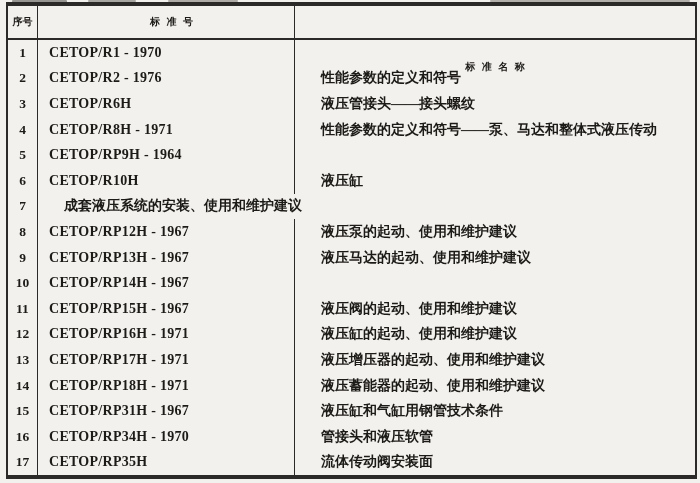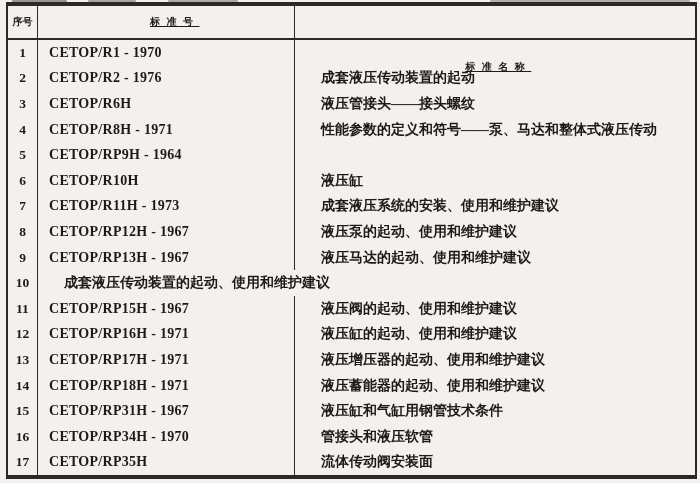--- a/index.html
+++ b/index.html
@@ -29,21 +29,21 @@
     border:2px solid var(--border);
     border-top-width:4px;border-bottom-width:4px;
     display:flex;flex-direction:column;
   }
   .header-row{
     display:flex;height:34px;box-sizing:border-box;
     border-bottom:2px solid var(--border);
     font-weight:bold;font-size:10px;
   }
   .header-row .cell{display:flex;align-items:center;justify-content:center;}
-  .spaced{letter-spacing:0.65em;text-indent:0.65em;text-decoration:underline;} 
+  .spaced{letter-spacing:0.65em;text-indent:0.65em;} 
 
   .tbody{flex:1;display:flex;flex-direction:column;}
   .row{flex:1;display:flex;align-items:center;font-size:14px;font-weight:bold;}
 
   .cell{box-sizing:border-box;height:100%;display:flex;align-items:center;}
   .col-num{width:30px;justify-content:center;border-right:1.5px solid var(--border);}
   .col-std{width:257px;padding-left:11px;border-right:1.5px solid var(--border);}
   .col-name{flex:1;padding-left:26px;}
   .row .col-num{font-size:13.5px;}
   .row .col-std{letter-spacing:0.02em;}
@@ -67,21 +67,21 @@
     </div>
 
     <div class="tbody">
         <div class="row">
         <div class="cell col-num">1</div>
         <div class="cell col-std">CETOP/R1 - 1970</div>
       </div>
         <div class="row">
         <div class="cell col-num">2</div>
         <div class="cell col-std">CETOP/R2 - 1976</div>
-        <div class="cell col-name">成套液压传动装置的起动</div>
+        <div class="cell col-name">性能参数的定义和符号</div>
       </div>
         <div class="row">
         <div class="cell col-num">3</div>
         <div class="cell col-std">CETOP/R6H</div>
         <div class="cell col-name">液压管接头——接头螺纹</div>
       </div>
         <div class="row">
         <div class="cell col-num">4</div>
         <div class="cell col-std">CETOP/R8H - 1971</div>
         <div class="cell col-name">性能参数的定义和符号——泵、马达和整体式液压传动</div>
@@ -90,36 +90,35 @@
         <div class="cell col-num">5</div>
         <div class="cell col-std">CETOP/RP9H - 1964</div>
       </div>
         <div class="row">
         <div class="cell col-num">6</div>
         <div class="cell col-std">CETOP/R10H</div>
         <div class="cell col-name">液压缸</div>
       </div>
         <div class="row">
         <div class="cell col-num">7</div>
-        <div class="cell col-std">CETOP/R11H - 1973</div>
         <div class="cell col-name">成套液压系统的安装、使用和维护建议</div>
       </div>
         <div class="row">
         <div class="cell col-num">8</div>
         <div class="cell col-std">CETOP/RP12H - 1967</div>
         <div class="cell col-name">液压泵的起动、使用和维护建议</div>
       </div>
         <div class="row">
         <div class="cell col-num">9</div>
         <div class="cell col-std">CETOP/RP13H - 1967</div>
         <div class="cell col-name">液压马达的起动、使用和维护建议</div>
       </div>
         <div class="row">
         <div class="cell col-num">10</div>
-        <div class="cell col-name">成套液压传动装置的起动、使用和维护建议</div>
+        <div class="cell col-std">CETOP/RP14H - 1967</div>
       </div>
         <div class="row">
         <div class="cell col-num">11</div>
         <div class="cell col-std">CETOP/RP15H - 1967</div>
         <div class="cell col-name">液压阀的起动、使用和维护建议</div>
       </div>
         <div class="row">
         <div class="cell col-num">12</div>
         <div class="cell col-std">CETOP/RP16H - 1971</div>
         <div class="cell col-name">液压缸的起动、使用和维护建议</div>

